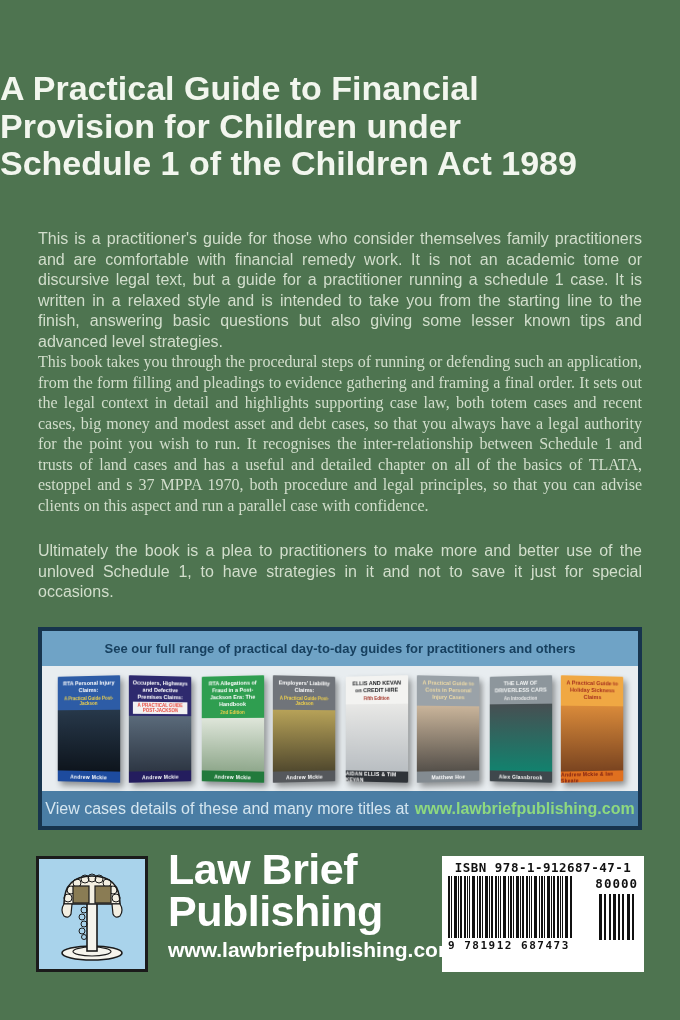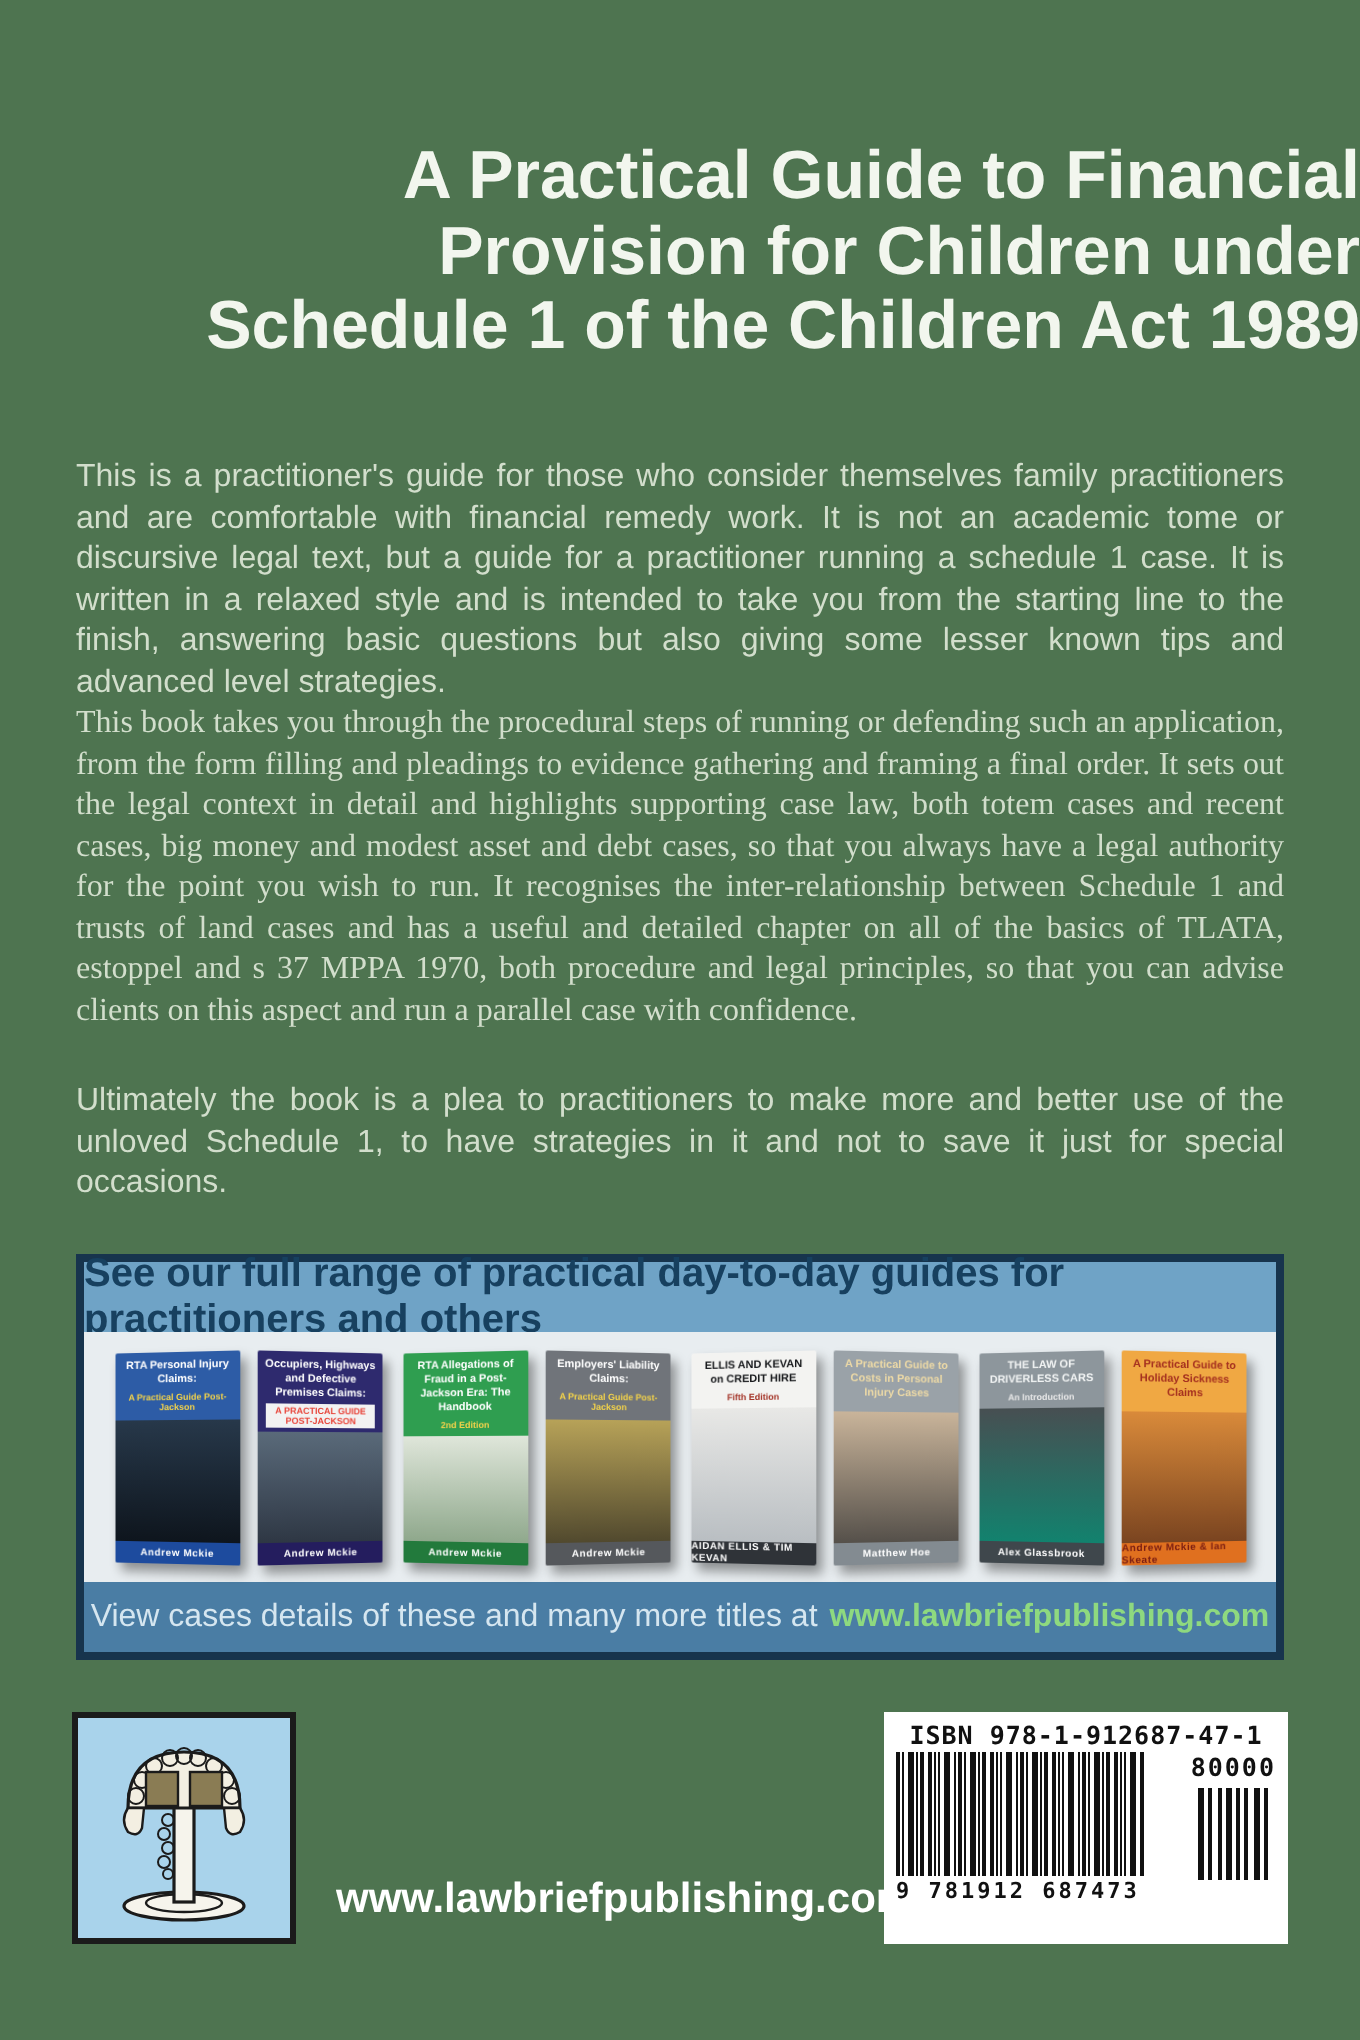--- a/index.html
+++ b/index.html
@@ -1,28 +1,28 @@
 <!DOCTYPE html>
 <html><head>
 <meta charset="utf-8">
 <style>
   html,body{margin:0;padding:0;background:#333;}
   .page{position:relative;width:680px;height:1020px;background:#4e7450;overflow:hidden;
         font-family:"Liberation Sans",sans-serif;}
-  .book-title{position:absolute;top:70px;left:0;right:0;text-align:right;
+  .book-title{position:absolute;top:70px;left:0;right:0;text-align:left;
     color:#f2f6ee;font-size:34px;font-weight:bold;line-height:1.11;white-space:pre-line;}
   .blurb{position:absolute;left:38px;width:604px;color:#d2decc;font-size:16px;
     line-height:20.5px;text-align:justify;}
   .p1{top:229px;} .p2{top:352px;font-family:Liberation Serif, serif;} .p3{top:541px;}
 
   
   .banner{position:absolute;left:38px;top:627px;width:604px;height:203px;box-sizing:border-box;
     border:4px solid #17344d;display:flex;flex-direction:column;}
   .banner-head{height:35px;flex:none;background:#6fa3c6;color:#17405f;font-weight:bold;
-    font-size:20px;display:flex;align-items:center;justify-content:center;}
+    font-size:13px;display:flex;align-items:center;justify-content:center;}
   .banner-covers{flex:1;background:#e8edf0;display:flex;align-items:center;
     justify-content:center;gap:9px;padding:0 6px;}
   .banner-foot{height:35px;flex:none;background:#4a7da4;color:#d5e6f0;font-size:16px;
     display:flex;align-items:center;justify-content:center;gap:6px;}
   .banner-foot .url{color:#8ed97f;font-weight:bold;}
 
   .book{width:63px;height:106px;flex:none;}
   .cover{width:100%;height:100%;display:flex;flex-direction:column;box-sizing:border-box;
     box-shadow:3px 4px 6px rgba(0,0,0,.4);border-radius:1px;overflow:hidden;}
   .book:nth-child(odd) .cover{transform:perspective(300px) rotateY(-8deg);}
@@ -168,20 +168,22 @@
 
       <g fill="none" stroke="#1b1b1b" stroke-width="1">
         <circle cx="38" cy="46" r="3"></circle>
           <circle cx="36" cy="53" r="3"></circle>
           <circle cx="38" cy="60" r="3"></circle>
         <circle cx="36" cy="67" r="3"></circle>
           <circle cx="38" cy="73" r="2.5"></circle>
       </g>
     </svg>
   </div>
+  <div class="pub-name">Law Brief
+Publishing</div>
   <div class="pub-url">www.lawbriefpublishing.com</div>
 
   <div class="barcode">
     <div class="isbn-line">ISBN 978-1-912687-47-1</div>
     <div class="bc-body">
       <div class="bc-left">
         <div class="bars">
             <div style="flex: 0 0 auto; width: 2px; height: 62px; background: rgb(17, 17, 17); margin-right: 1px;"></div>
             <div style="flex: 0 0 auto; width: 1px; height: 62px; background: rgb(17, 17, 17); margin-right: 2px;"></div>
             <div style="flex: 0 0 auto; width: 3px; height: 62px; background: rgb(17, 17, 17); margin-right: 1px;"></div>

